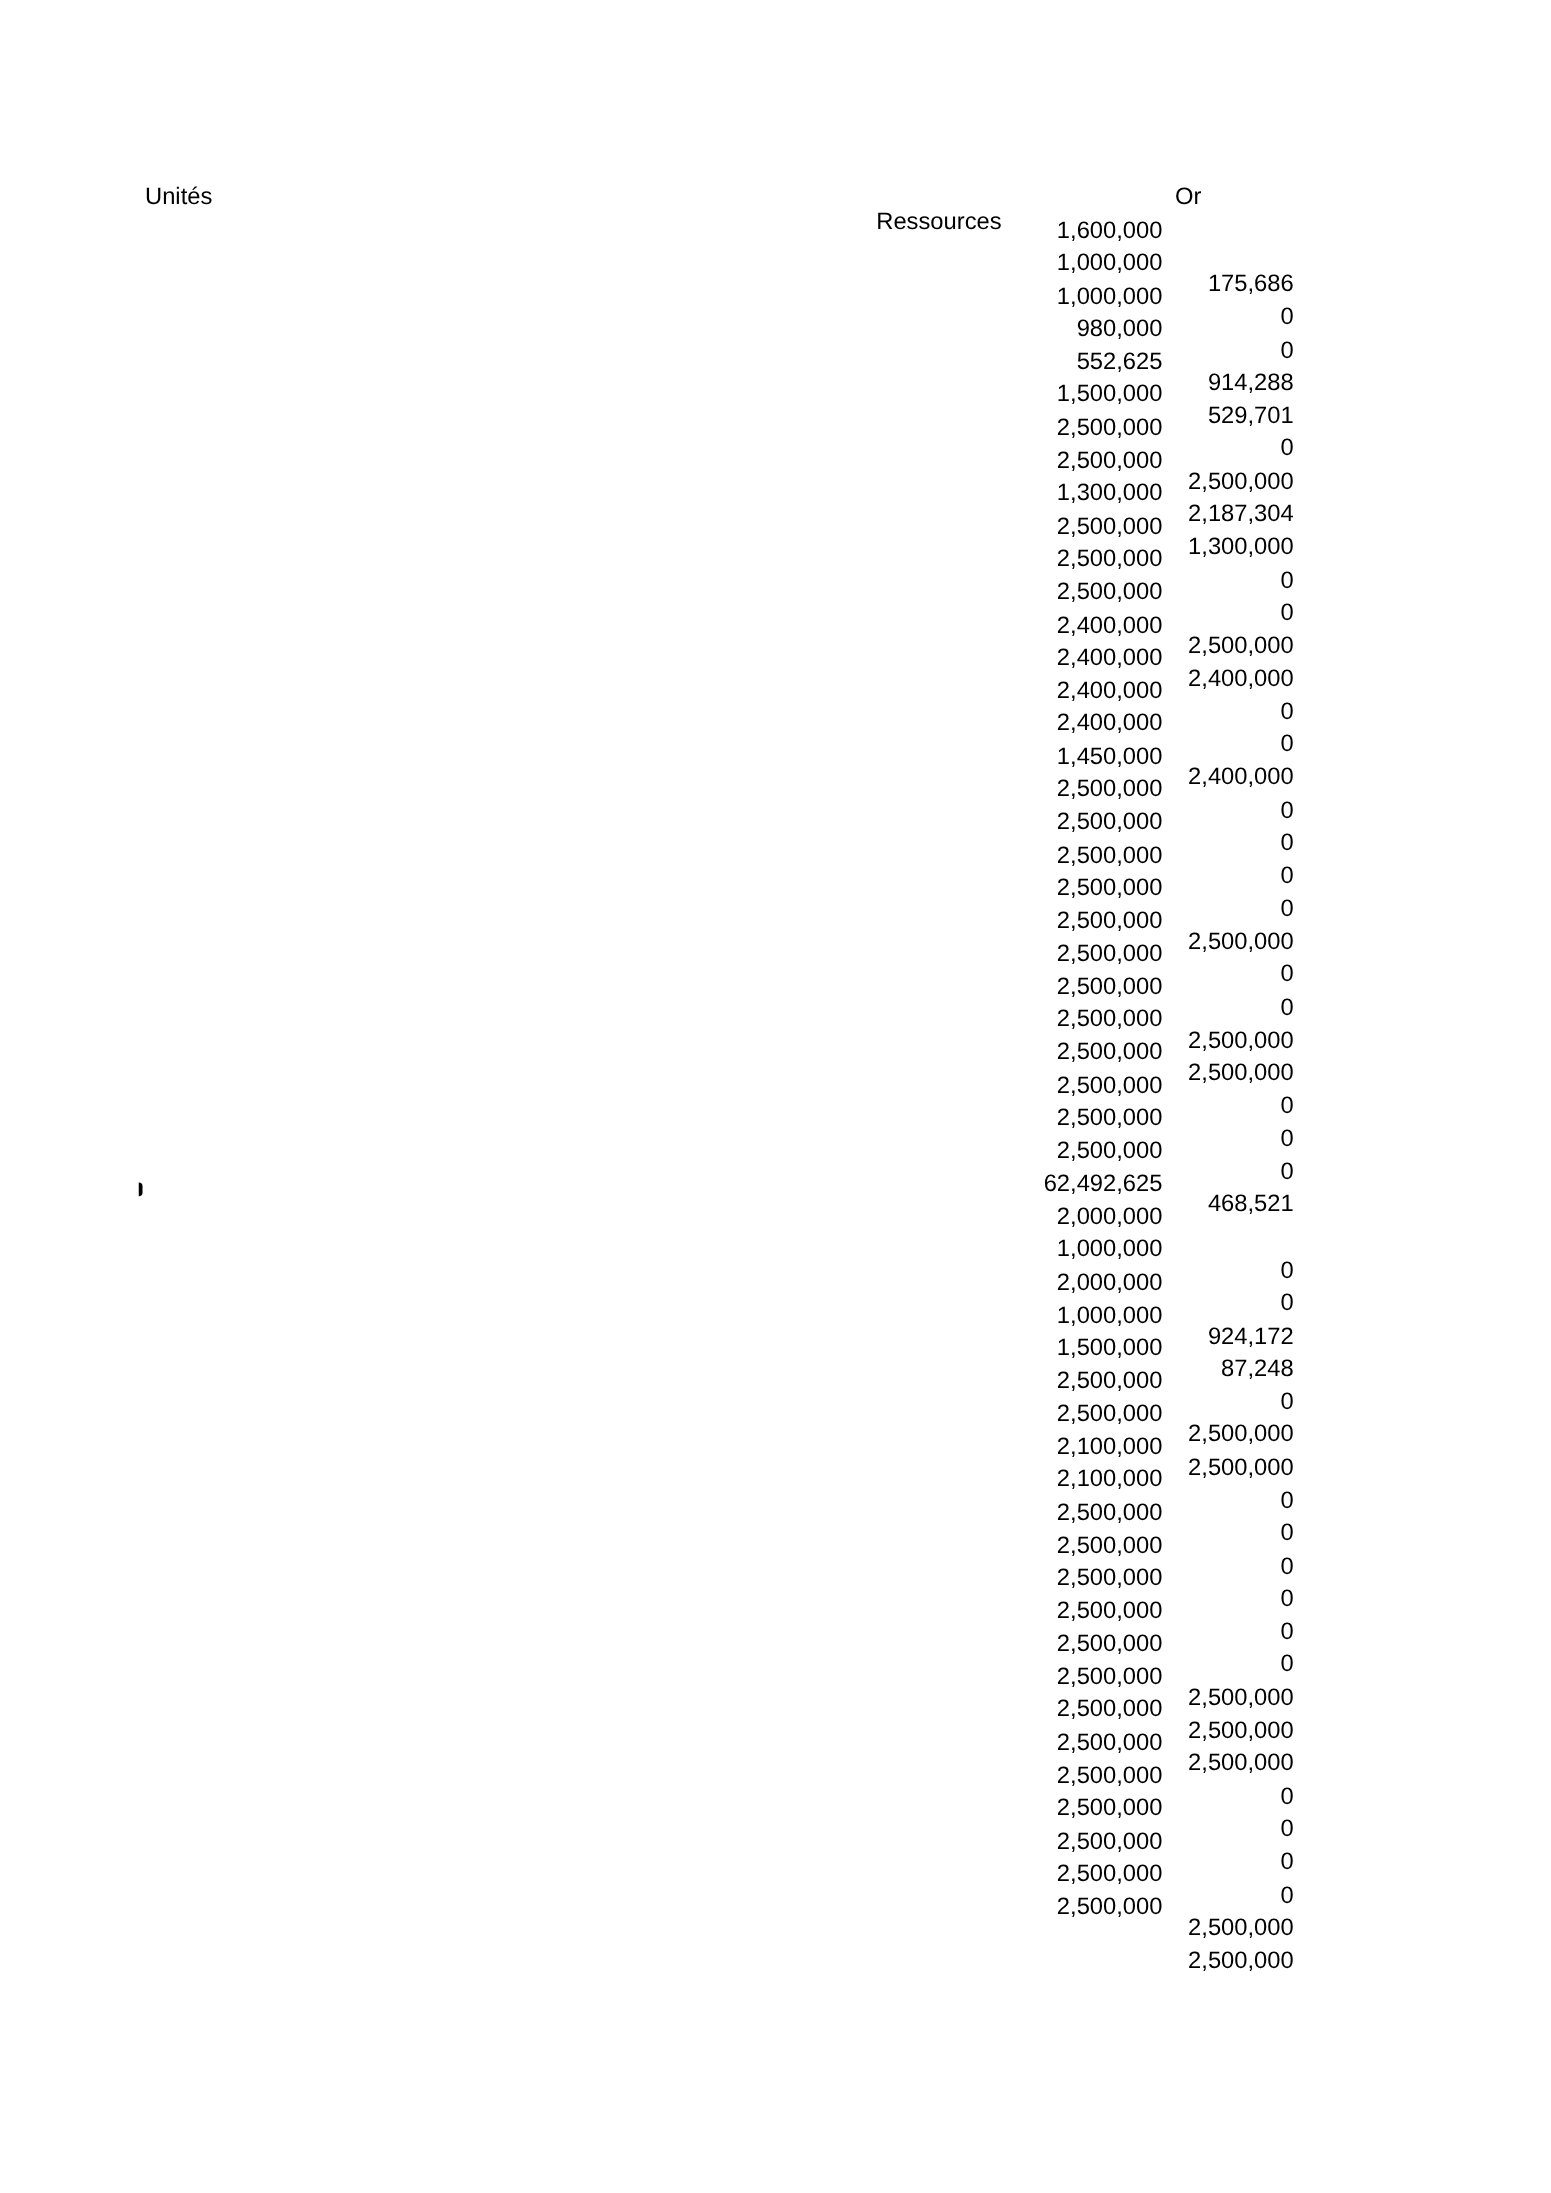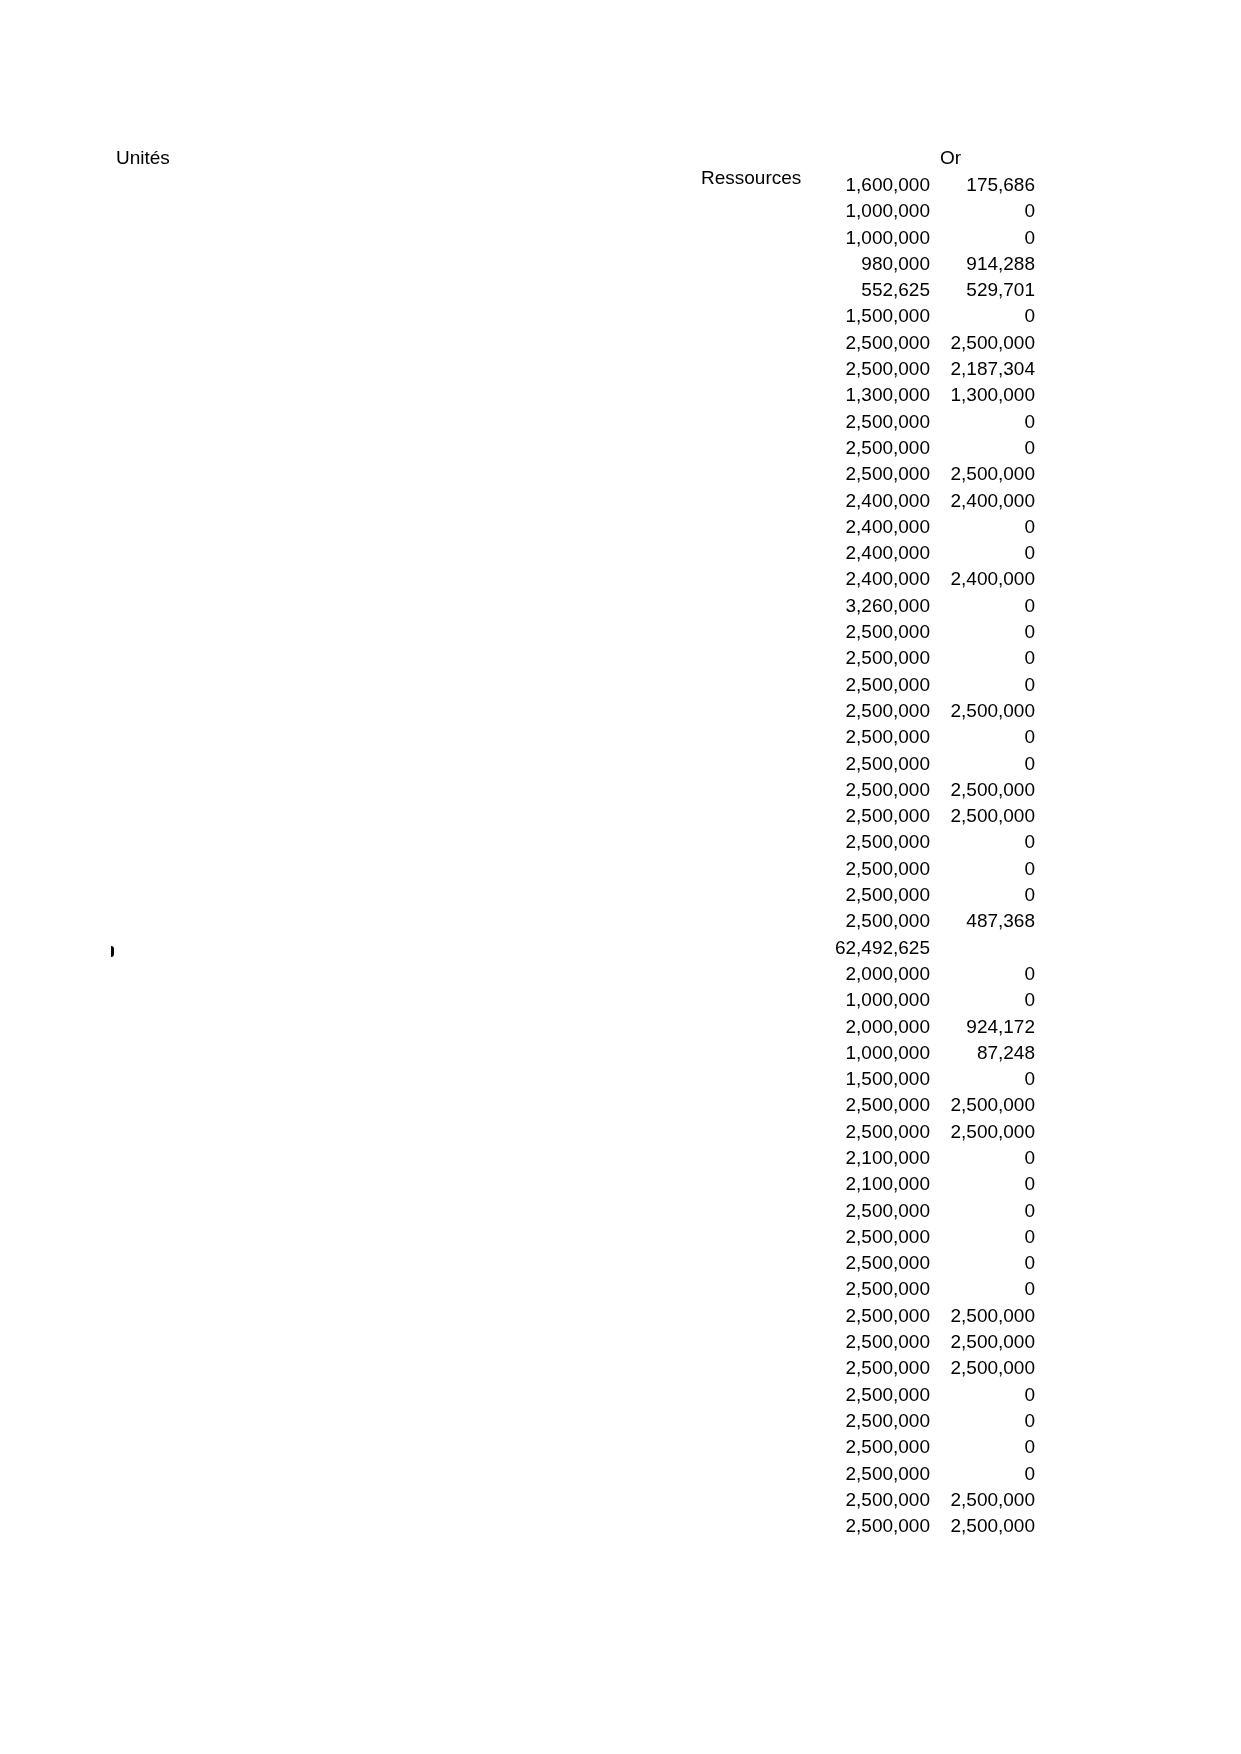--- a/index.html
+++ b/index.html
@@ -7,21 +7,21 @@
          font-family: "Liberation Sans", sans-serif; color: #000; font-size: 19px; }
   .page { position: absolute; left: 0; top: 0; width: 1241px; height: 1754px; }
   .hdr { position: absolute; top: 146px; line-height: 24px; text-align: right; }
   .hdr-units { left: 116px; }
   .hdr-res { left: 701px; margin-top: 20px; }
   .hdr-or { left: 940px; }
   .rows { position: absolute; left: 0; top: 172px; width: 1241px; }
   .row { position: relative; height: 26.3px; line-height: 26.3px; padding-left: 36px; }
   .cell { position: absolute; top: 0; text-align: right; white-space: nowrap; }
   .c-res { right: calc(1241px - 930px); }
-  .c-or { right: calc(1241px - 1035px); }
+  .c-or { right: calc(1241px - 1035px); margin-top: 43px; }
   .mark { position: absolute; left: 111px; top: 946px; width: 3px; height: 11px;
           background: #000; border-radius: 0 3px 3px 0; }
 </style>
 </head>
 <body>
 
 <div class="page">
   <div class="hdr hdr-units">Unités</div>
   <div class="hdr hdr-res">Ressources</div>
   <div class="hdr hdr-or">Or</div>
@@ -87,70 +87,70 @@
       </div>
       <div class="row">
         <span class="cell c-res">2,400,000</span>
         <span class="cell c-or">0</span>
       </div>
       <div class="row">
         <span class="cell c-res">2,400,000</span>
         <span class="cell c-or">2,400,000</span>
       </div>
       <div class="row">
-        <span class="cell c-res">3,260,000</span>
-        <span class="cell c-or">0</span>
-      </div>
-      <div class="row">
-        <span class="cell c-res">2,500,000</span>
-        <span class="cell c-or">0</span>
-      </div>
-      <div class="row">
-        <span class="cell c-res">2,500,000</span>
-        <span class="cell c-or">0</span>
-      </div>
-      <div class="row">
-        <span class="cell c-res">2,500,000</span>
-        <span class="cell c-or">0</span>
-      </div>
-      <div class="row">
-        <span class="cell c-res">2,500,000</span>
-        <span class="cell c-or">2,500,000</span>
-      </div>
-      <div class="row">
-        <span class="cell c-res">2,500,000</span>
-        <span class="cell c-or">0</span>
-      </div>
-      <div class="row">
-        <span class="cell c-res">2,500,000</span>
-        <span class="cell c-or">0</span>
-      </div>
-      <div class="row">
-        <span class="cell c-res">2,500,000</span>
-        <span class="cell c-or">2,500,000</span>
-      </div>
-      <div class="row">
-        <span class="cell c-res">2,500,000</span>
-        <span class="cell c-or">2,500,000</span>
-      </div>
-      <div class="row">
-        <span class="cell c-res">2,500,000</span>
-        <span class="cell c-or">0</span>
-      </div>
-      <div class="row">
-        <span class="cell c-res">2,500,000</span>
-        <span class="cell c-or">0</span>
-      </div>
-      <div class="row">
-        <span class="cell c-res">2,500,000</span>
-        <span class="cell c-or">0</span>
-      </div>
-      <div class="row">
-        <span class="cell c-res">2,500,000</span>
-        <span class="cell c-or">487,368</span>
+        <span class="cell c-res">1,450,000</span>
+        <span class="cell c-or">0</span>
+      </div>
+      <div class="row">
+        <span class="cell c-res">2,500,000</span>
+        <span class="cell c-or">0</span>
+      </div>
+      <div class="row">
+        <span class="cell c-res">2,500,000</span>
+        <span class="cell c-or">0</span>
+      </div>
+      <div class="row">
+        <span class="cell c-res">2,500,000</span>
+        <span class="cell c-or">0</span>
+      </div>
+      <div class="row">
+        <span class="cell c-res">2,500,000</span>
+        <span class="cell c-or">2,500,000</span>
+      </div>
+      <div class="row">
+        <span class="cell c-res">2,500,000</span>
+        <span class="cell c-or">0</span>
+      </div>
+      <div class="row">
+        <span class="cell c-res">2,500,000</span>
+        <span class="cell c-or">0</span>
+      </div>
+      <div class="row">
+        <span class="cell c-res">2,500,000</span>
+        <span class="cell c-or">2,500,000</span>
+      </div>
+      <div class="row">
+        <span class="cell c-res">2,500,000</span>
+        <span class="cell c-or">2,500,000</span>
+      </div>
+      <div class="row">
+        <span class="cell c-res">2,500,000</span>
+        <span class="cell c-or">0</span>
+      </div>
+      <div class="row">
+        <span class="cell c-res">2,500,000</span>
+        <span class="cell c-or">0</span>
+      </div>
+      <div class="row">
+        <span class="cell c-res">2,500,000</span>
+        <span class="cell c-or">0</span>
+      </div>
+      <div class="row">
+        <span class="cell c-res">2,500,000</span>
+        <span class="cell c-or">468,521</span>
       </div>
       <div class="row">
         <span class="cell c-res">62,492,625</span>
         <span class="cell c-or"></span>
       </div>
       <div class="row">
         <span class="cell c-res">2,000,000</span>
         <span class="cell c-or">0</span>
       </div>
       <div class="row">

